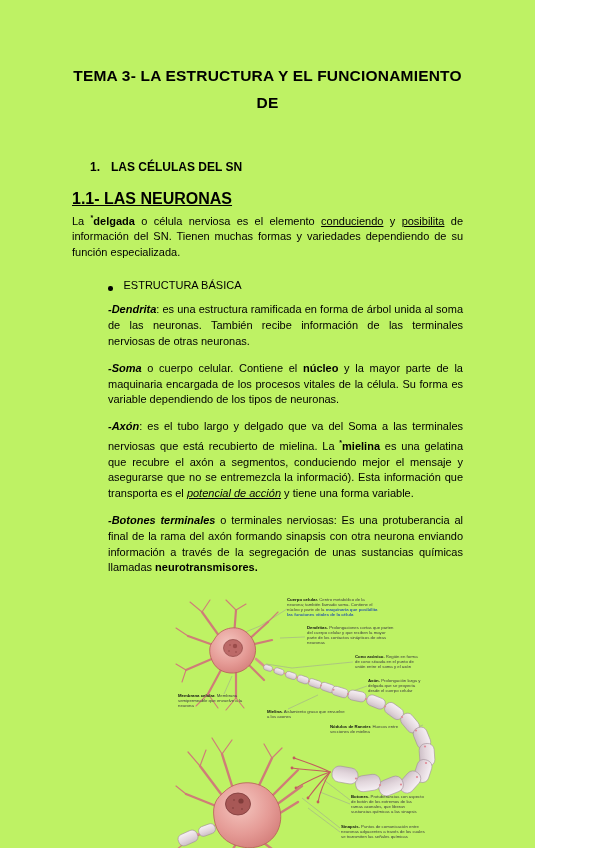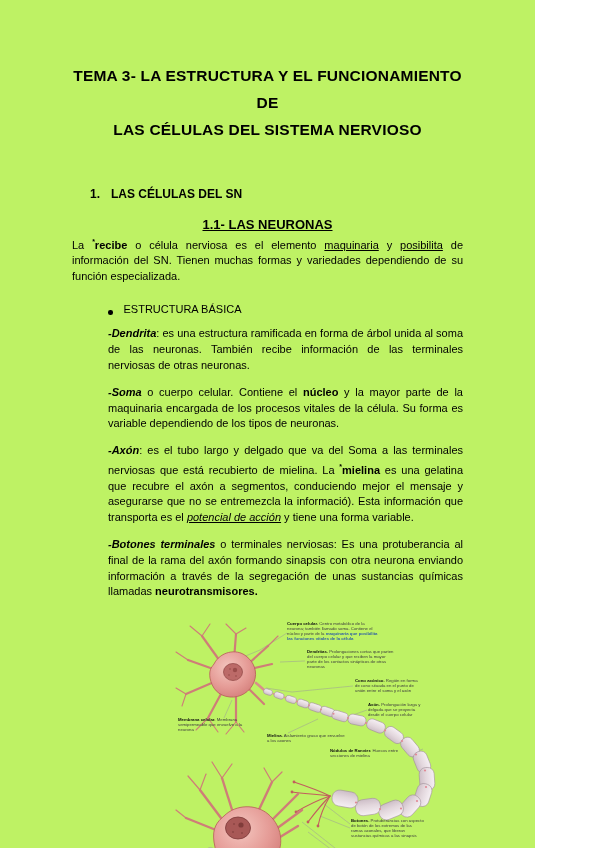--- a/index.html
+++ b/index.html
@@ -4,21 +4,21 @@
 <style>
   html,body { margin:0; padding:0; background:#ffffff; }
   .page {
     position:relative; width:535px; height:848px; background:#bef264;
     font-family:"Liberation Sans", sans-serif; color:#000; overflow:hidden;
   }
   .content { padding:62px 72px 0 72px; }
   .doc-title { text-align:center; font-weight:bold; font-size:15.5px; line-height:27px; letter-spacing:0.2px; }
   .h1 { margin-top:44px; padding-left:18px; font-weight:bold; font-size:12px; }
   .h1 .h1-text { margin-left:11px;text-align:center; }
-  .h2 { margin-top:16px; font-weight:bold; font-size:13px; text-decoration:underline;text-align:center; }
+  .h2 { margin-top:16px; font-weight:bold; font-size:16px; text-decoration:underline; }
   .para { font-size:11px; line-height:15.7px; text-align:justify; }
   .intro { margin-top:2px; }
   .bullet-row { margin-top:18px; padding-left:36px; font-size:11px; display:flex; align-items:flex-end; }
   .bullet-dot { width:4.5px; height:4.5px; background:#000; border-radius:50%; margin-right:11px; flex:0 0 auto; }
   .item { margin-left:36px; margin-top:11.5px; }
   .term { font-weight:bold; font-style:italic; }
   .b { font-weight:bold; }
   .i { font-style:italic;text-decoration:underline; }
   .u { text-decoration:underline; }
   sup.fn { font-size:7px; }
@@ -30,30 +30,29 @@
   .fig-label .ldesc2 { color:#2f5fa5; font-weight:bold; }
 </style>
 </head>
 <body>
 
 <div class="page">
   <div class="content">
 
     <div class="doc-title">
       <div>TEMA 3- LA ESTRUCTURA Y EL FUNCIONAMIENTO DE</div>
-      <div>LAS CÉLULAS DEL SISTEMA NERVIOSO</div>
     </div>
 
     <div class="h1">
       <span>1.</span><span class="h1-text">LAS CÉLULAS DEL SN</span>
     </div>
 
     <div class="h2">1.1- LAS NEURONAS</div>
 
-    <p class="para intro"><span>La </span><span class="b"><sup class="fn">*</sup><span>recibe</span></span><span> o célula nerviosa es el elemento </span><span class="u">maquinaria</span><span> y </span><span class="u">posibilita</span><span> de información del SN. Tienen muchas formas y variedades dependiendo de su función especializada.</span></p>
+    <p class="para intro"><span>La </span><span class="b"><sup class="fn">*</sup><span>delgada</span></span><span> o célula nerviosa es el elemento </span><span class="u">conduciendo</span><span> y </span><span class="u">posibilita</span><span> de información del SN. Tienen muchas formas y variedades dependiendo de su función especializada.</span></p>
 
     <div class="bullet-row">
       <span class="bullet-dot"></span>
       <span>ESTRUCTURA BÁSICA</span>
     </div>
 
     <p class="para item"><span class="term">-Dendrita</span><span>: es una estructura ramificada en forma de árbol unida al soma de las neuronas. También recibe información de las terminales nerviosas de otras neuronas.</span></p>
 
     <p class="para item"><span class="term">-Soma</span><span> o cuerpo celular. Contiene el </span><span class="b">núcleo</span><span> y la mayor parte de la maquinaria encargada de los procesos vitales de la célula. Su forma es variable dependiendo de los tipos de neuronas.</span></p>
 

